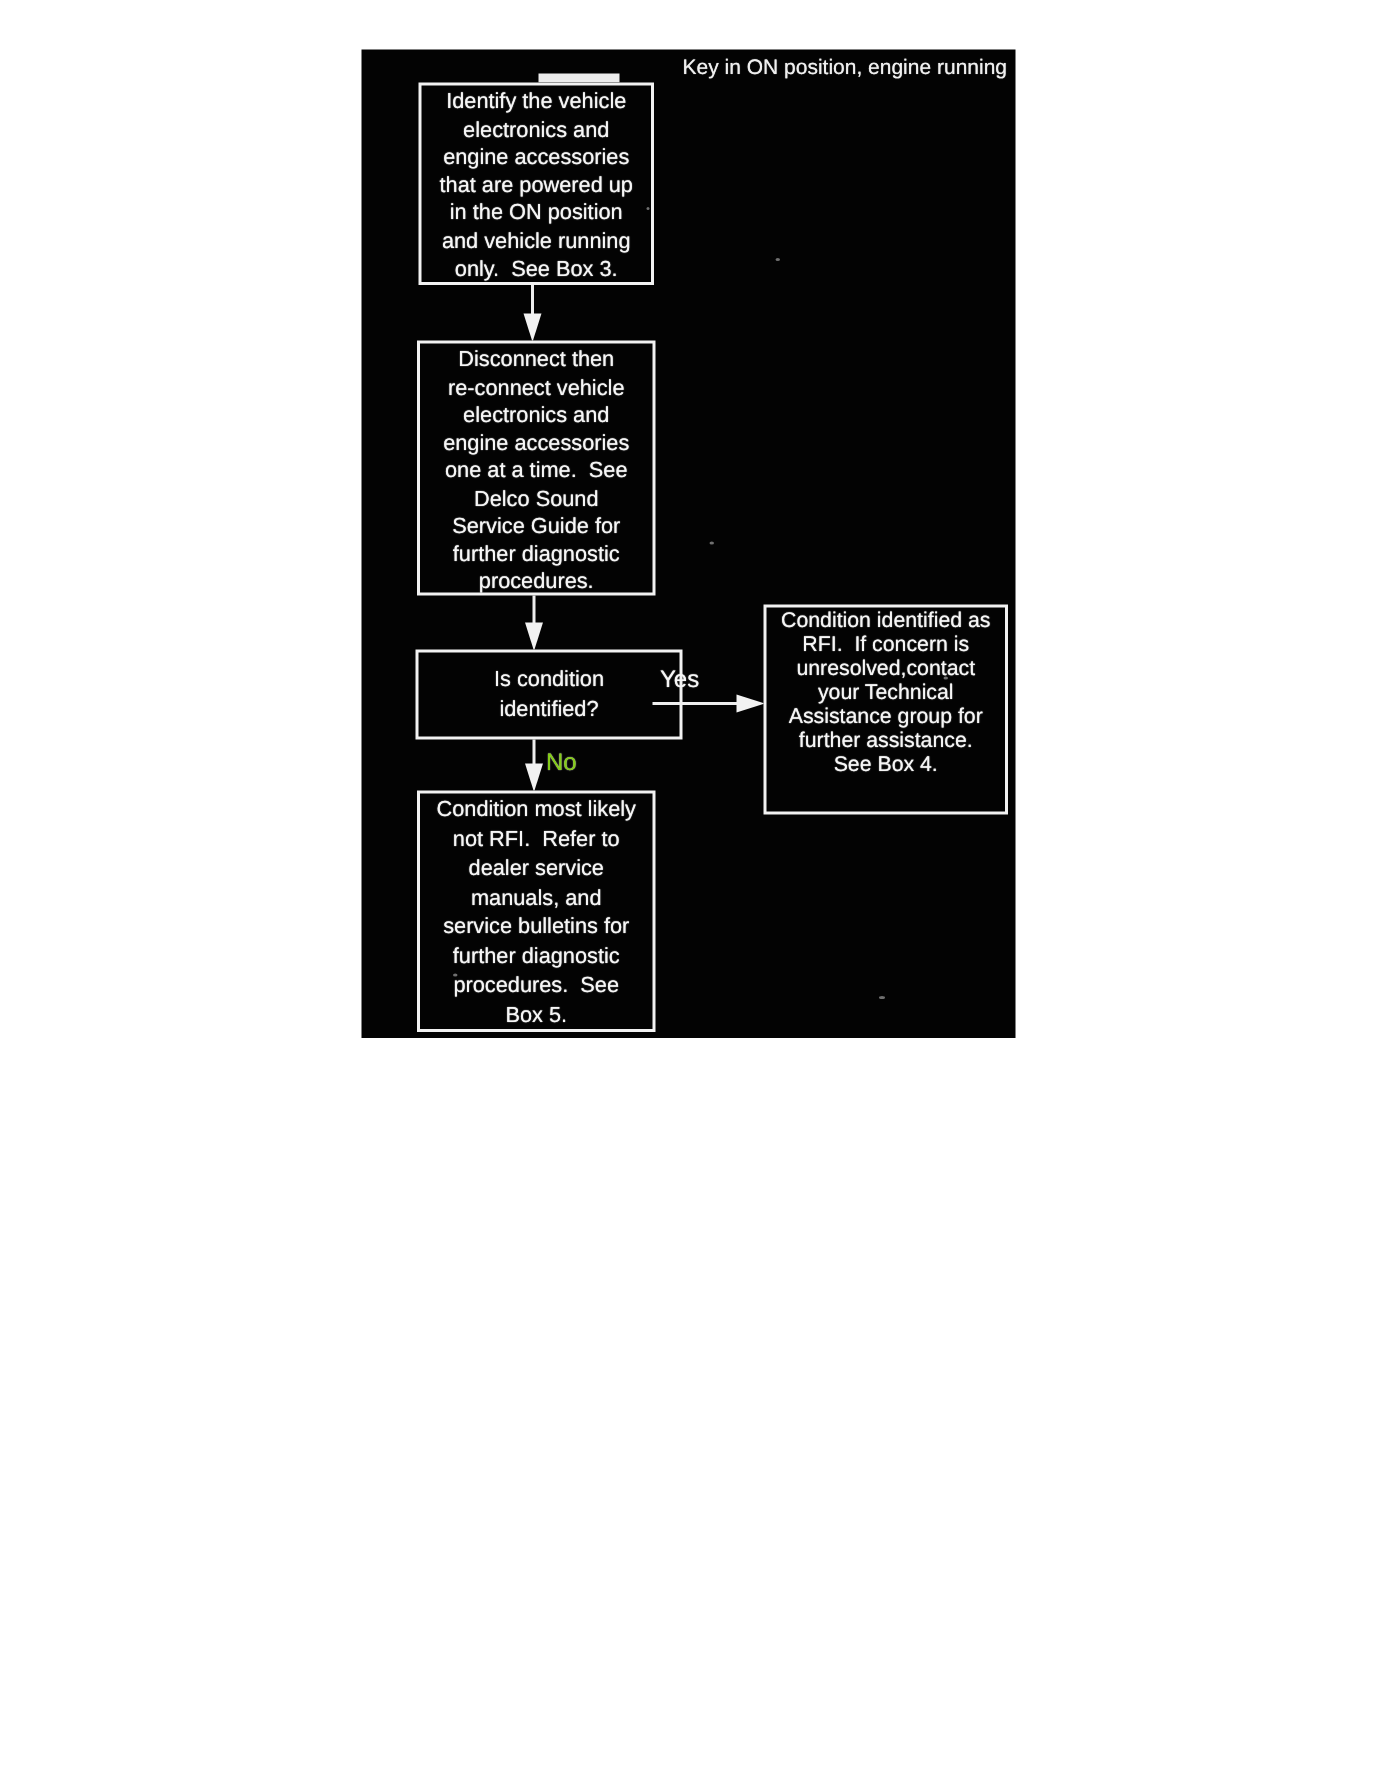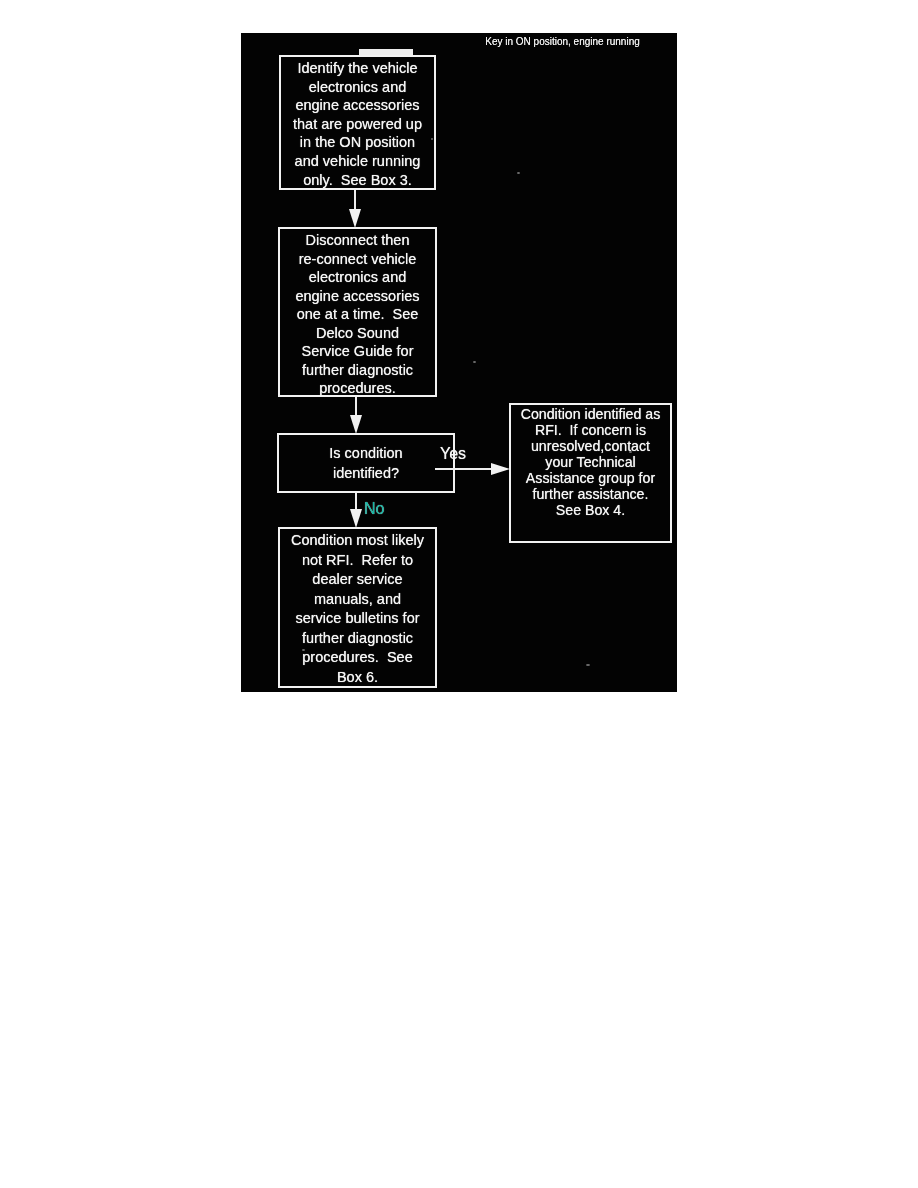--- a/index.html
+++ b/index.html
@@ -23,21 +23,21 @@
     height: 659px;
     background: #030303;
   }
   .header-label {
     position: absolute;
     left: 214px;
     top: 3px;
     width: 215px;
     text-align: center;
     color: #efefef;
-    font-size: 10px;
+    font-size: 14px;
     white-space: pre;
     text-shadow: 0 0 0.6px #dcdcdc;
   }
   .fbox {
     position: absolute;
     border: 2px solid #f2f2f2;
     box-sizing: border-box;
     display: flex;
     align-items: flex-start;
     justify-content: center;
@@ -102,21 +102,21 @@
     top: 412px;
     color: #f6f6f6;
     font-size: 16px;
     white-space: pre;
     text-shadow: 0 0 0.8px #e8e8e8;
   }
   .label-no {
     position: absolute;
     left: 123px;
     top: 467px;
-    color: #14b8a6;
+    color: #84cc16;
     font-size: 16px;
     white-space: pre;
     text-shadow: 0 0 0.8px #e8e8e8;
   }
   .connector-stub {
     position: absolute;
     left: 118px;
     top: 16px;
     width: 54px;
     height: 6px;
@@ -196,21 +196,21 @@
     <div class="head-down arrow3-head"></div>
 
     <div class="fbox box-notrfi">
       <div class="box-text">Condition most likely
 not RFI.  Refer to
 dealer service
 manuals, and
 service bulletins for
 further diagnostic
 procedures.  See
-Box 6.</div>
+Box 5.</div>
     </div>
 
     <div class="noise n1"></div>
     <div class="noise n2"></div>
     <div class="noise n3"></div>
     <div class="noise n4"></div>
     <div class="noise n5"></div>
     <div class="noise n6"></div>
 
   </div>

